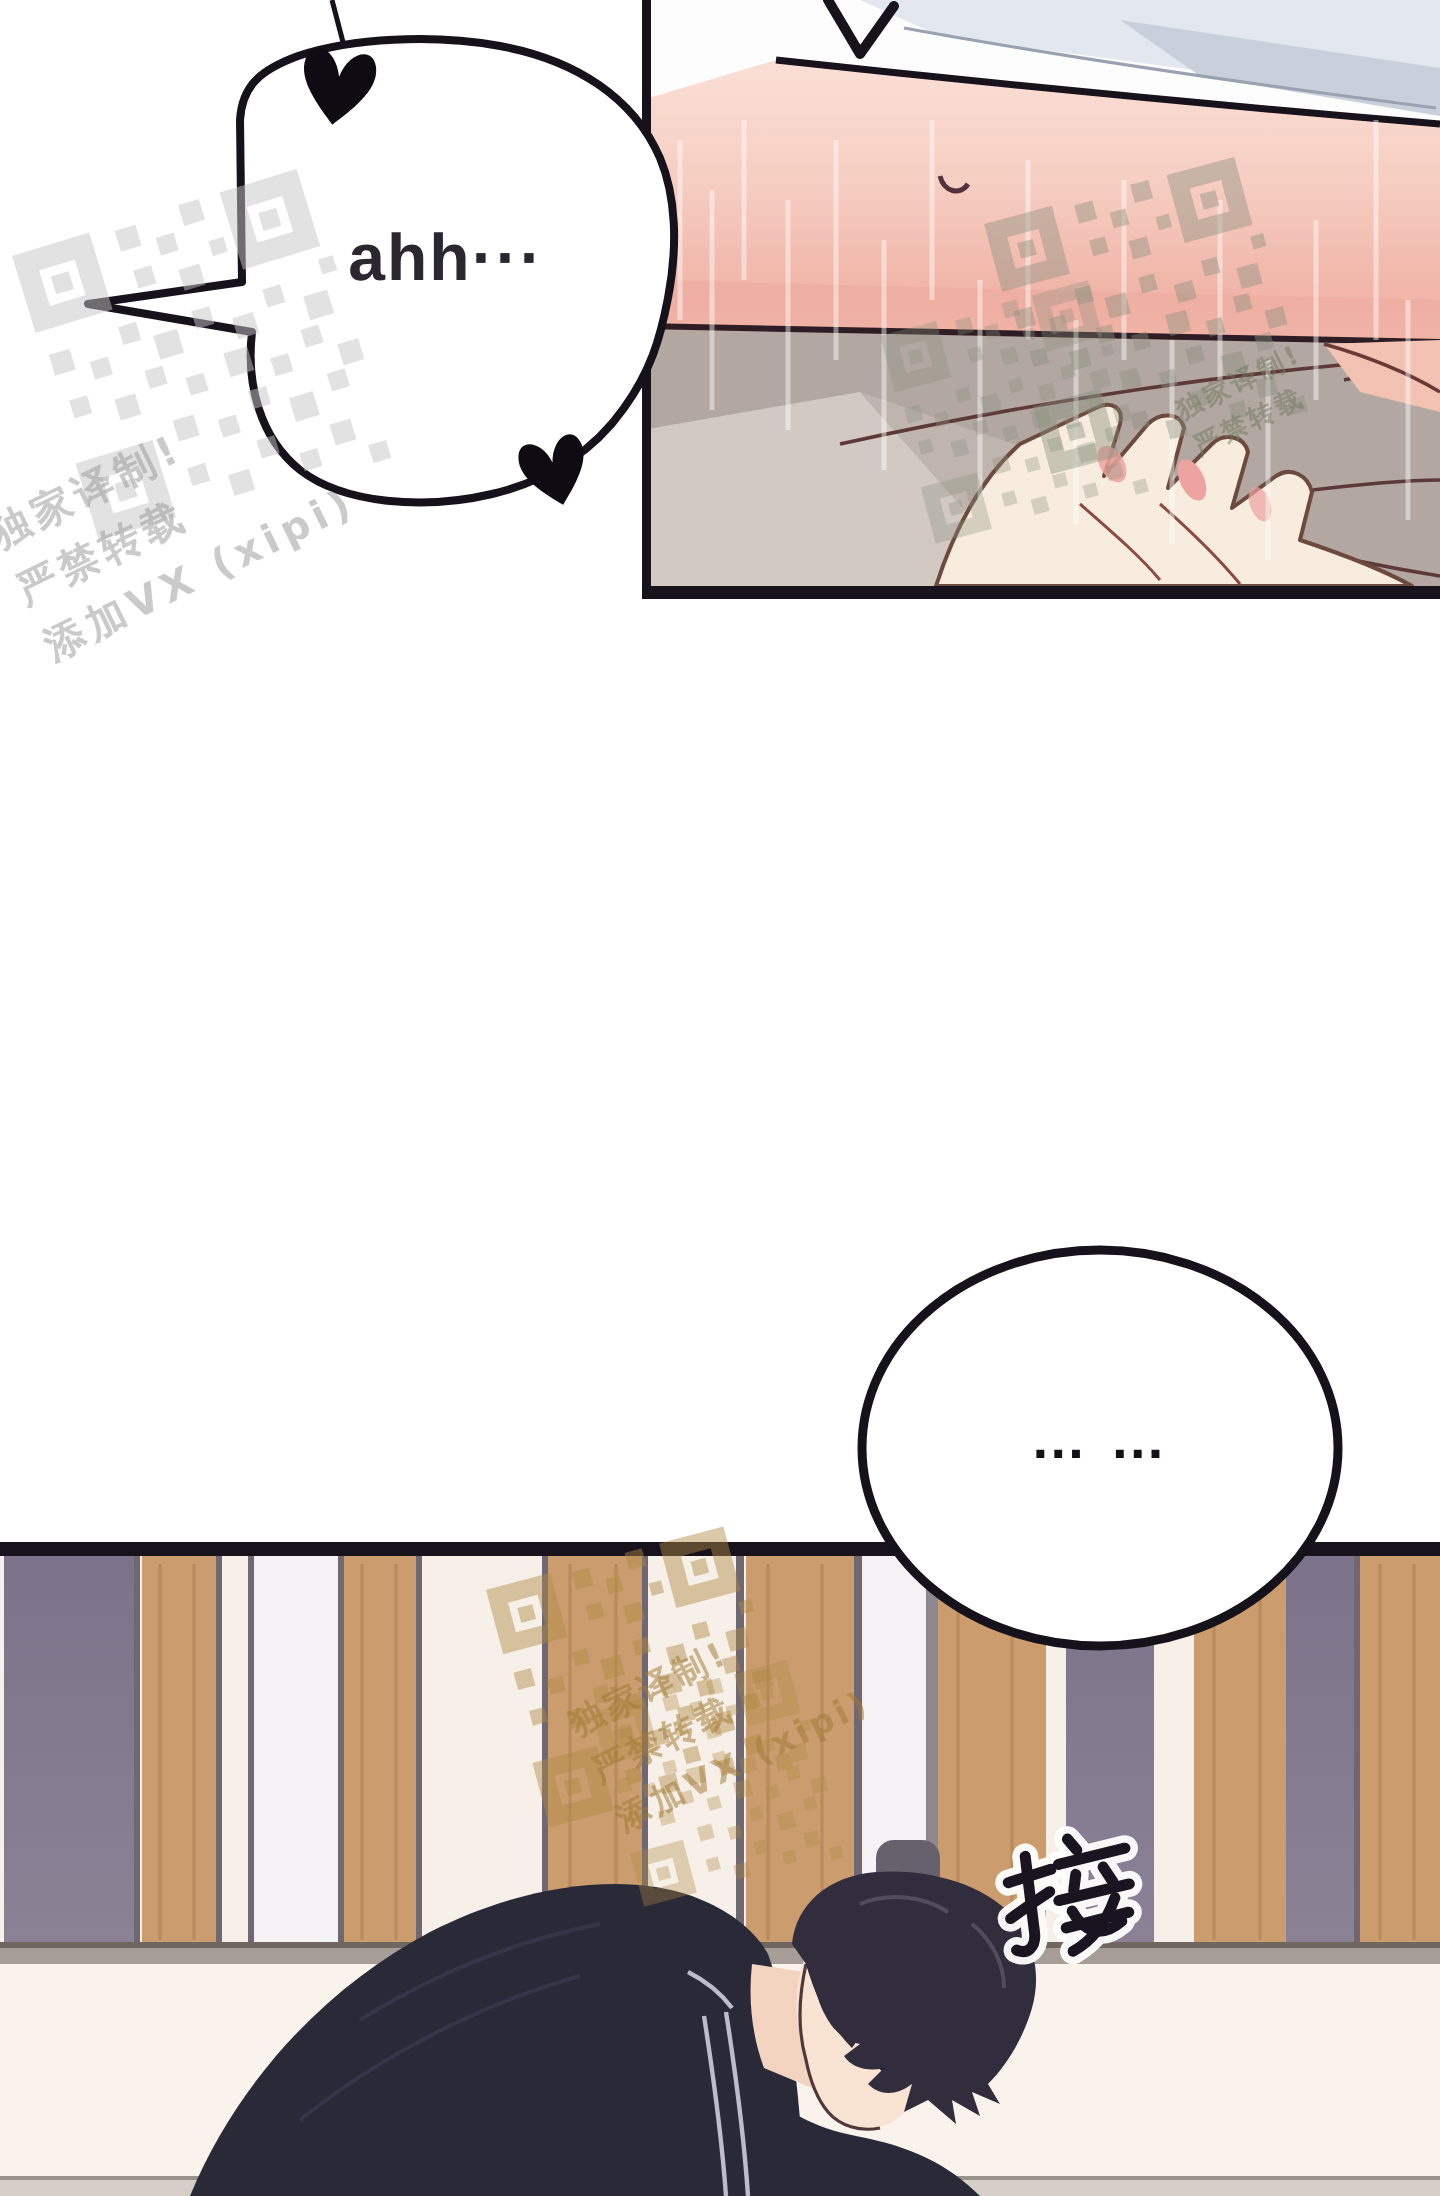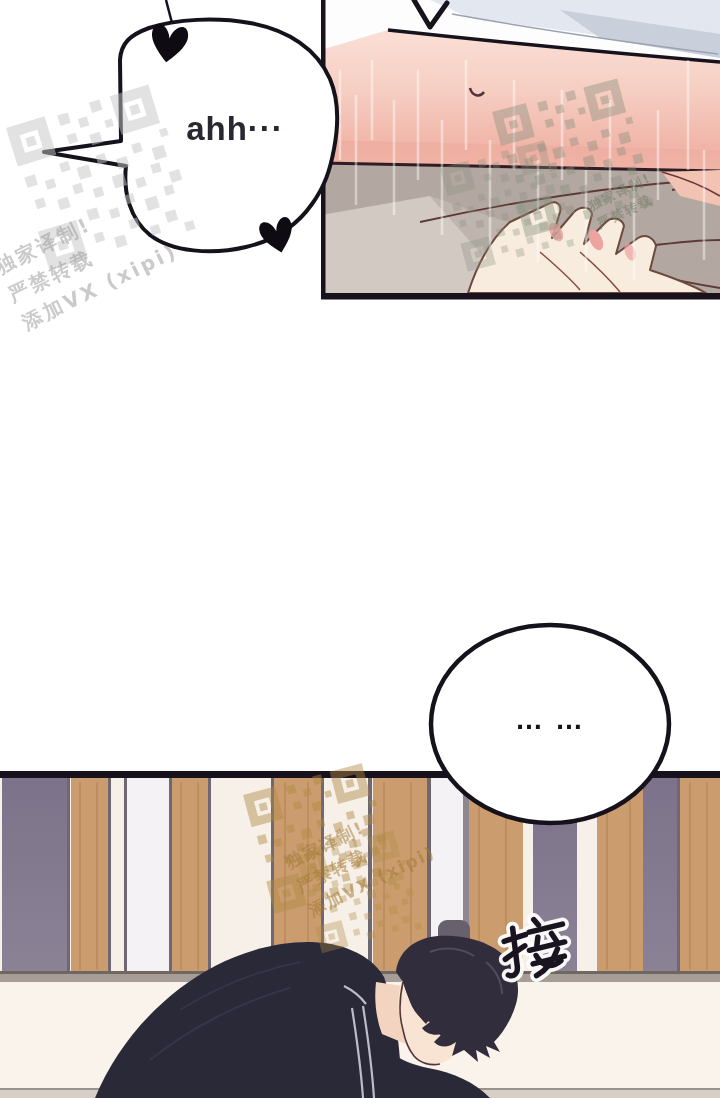--- a/index.html
+++ b/index.html
@@ -6,21 +6,21 @@
   .page{
     position:relative;width:720px;height:1098px;background:#ffffff;
     overflow:hidden;margin:0 auto;font-family:"Liberation Sans",sans-serif;
   }
   .page svg{position:absolute;left:0;top:0;}
   .overlay{position:absolute;pointer-events:none;}
   .bubble-text{
     font-family:"Liberation Sans",sans-serif;color:#2a2730;
     text-align:center;font-weight:bold;
   }
-  .ahh{left:160px;top:110px;width:150px;font-size:33px;letter-spacing:1px;font-weight:600;}
+  .ahh{left:148px;top:110px;width:150px;font-size:33px;letter-spacing:1px;font-weight:600;}
   .pause{left:450px;top:704px;width:200px;font-size:28px;font-weight:bold;color:#141118;letter-spacing:2px;}
   .wm-text{
     font-family:"DejaVu Sans",sans-serif;font-weight:bold;
     transform-origin:0 50%;line-height:1.55;white-space:nowrap;
   }
   .wm-a{left:10px;top:250px;transform:rotate(-26deg);font-size:20px;letter-spacing:3px;color:rgba(150,150,150,.5);}
   .wm-b{left:594px;top:196px;transform:rotate(-26deg);font-size:13px;letter-spacing:2px;color:rgba(112,122,96,.5);}
   .wm-c{left:298px;top:848px;transform:rotate(-26deg);font-size:17px;letter-spacing:2px;color:rgba(162,120,54,.52);}
   .wm-text span{display:block;}
 </style>

